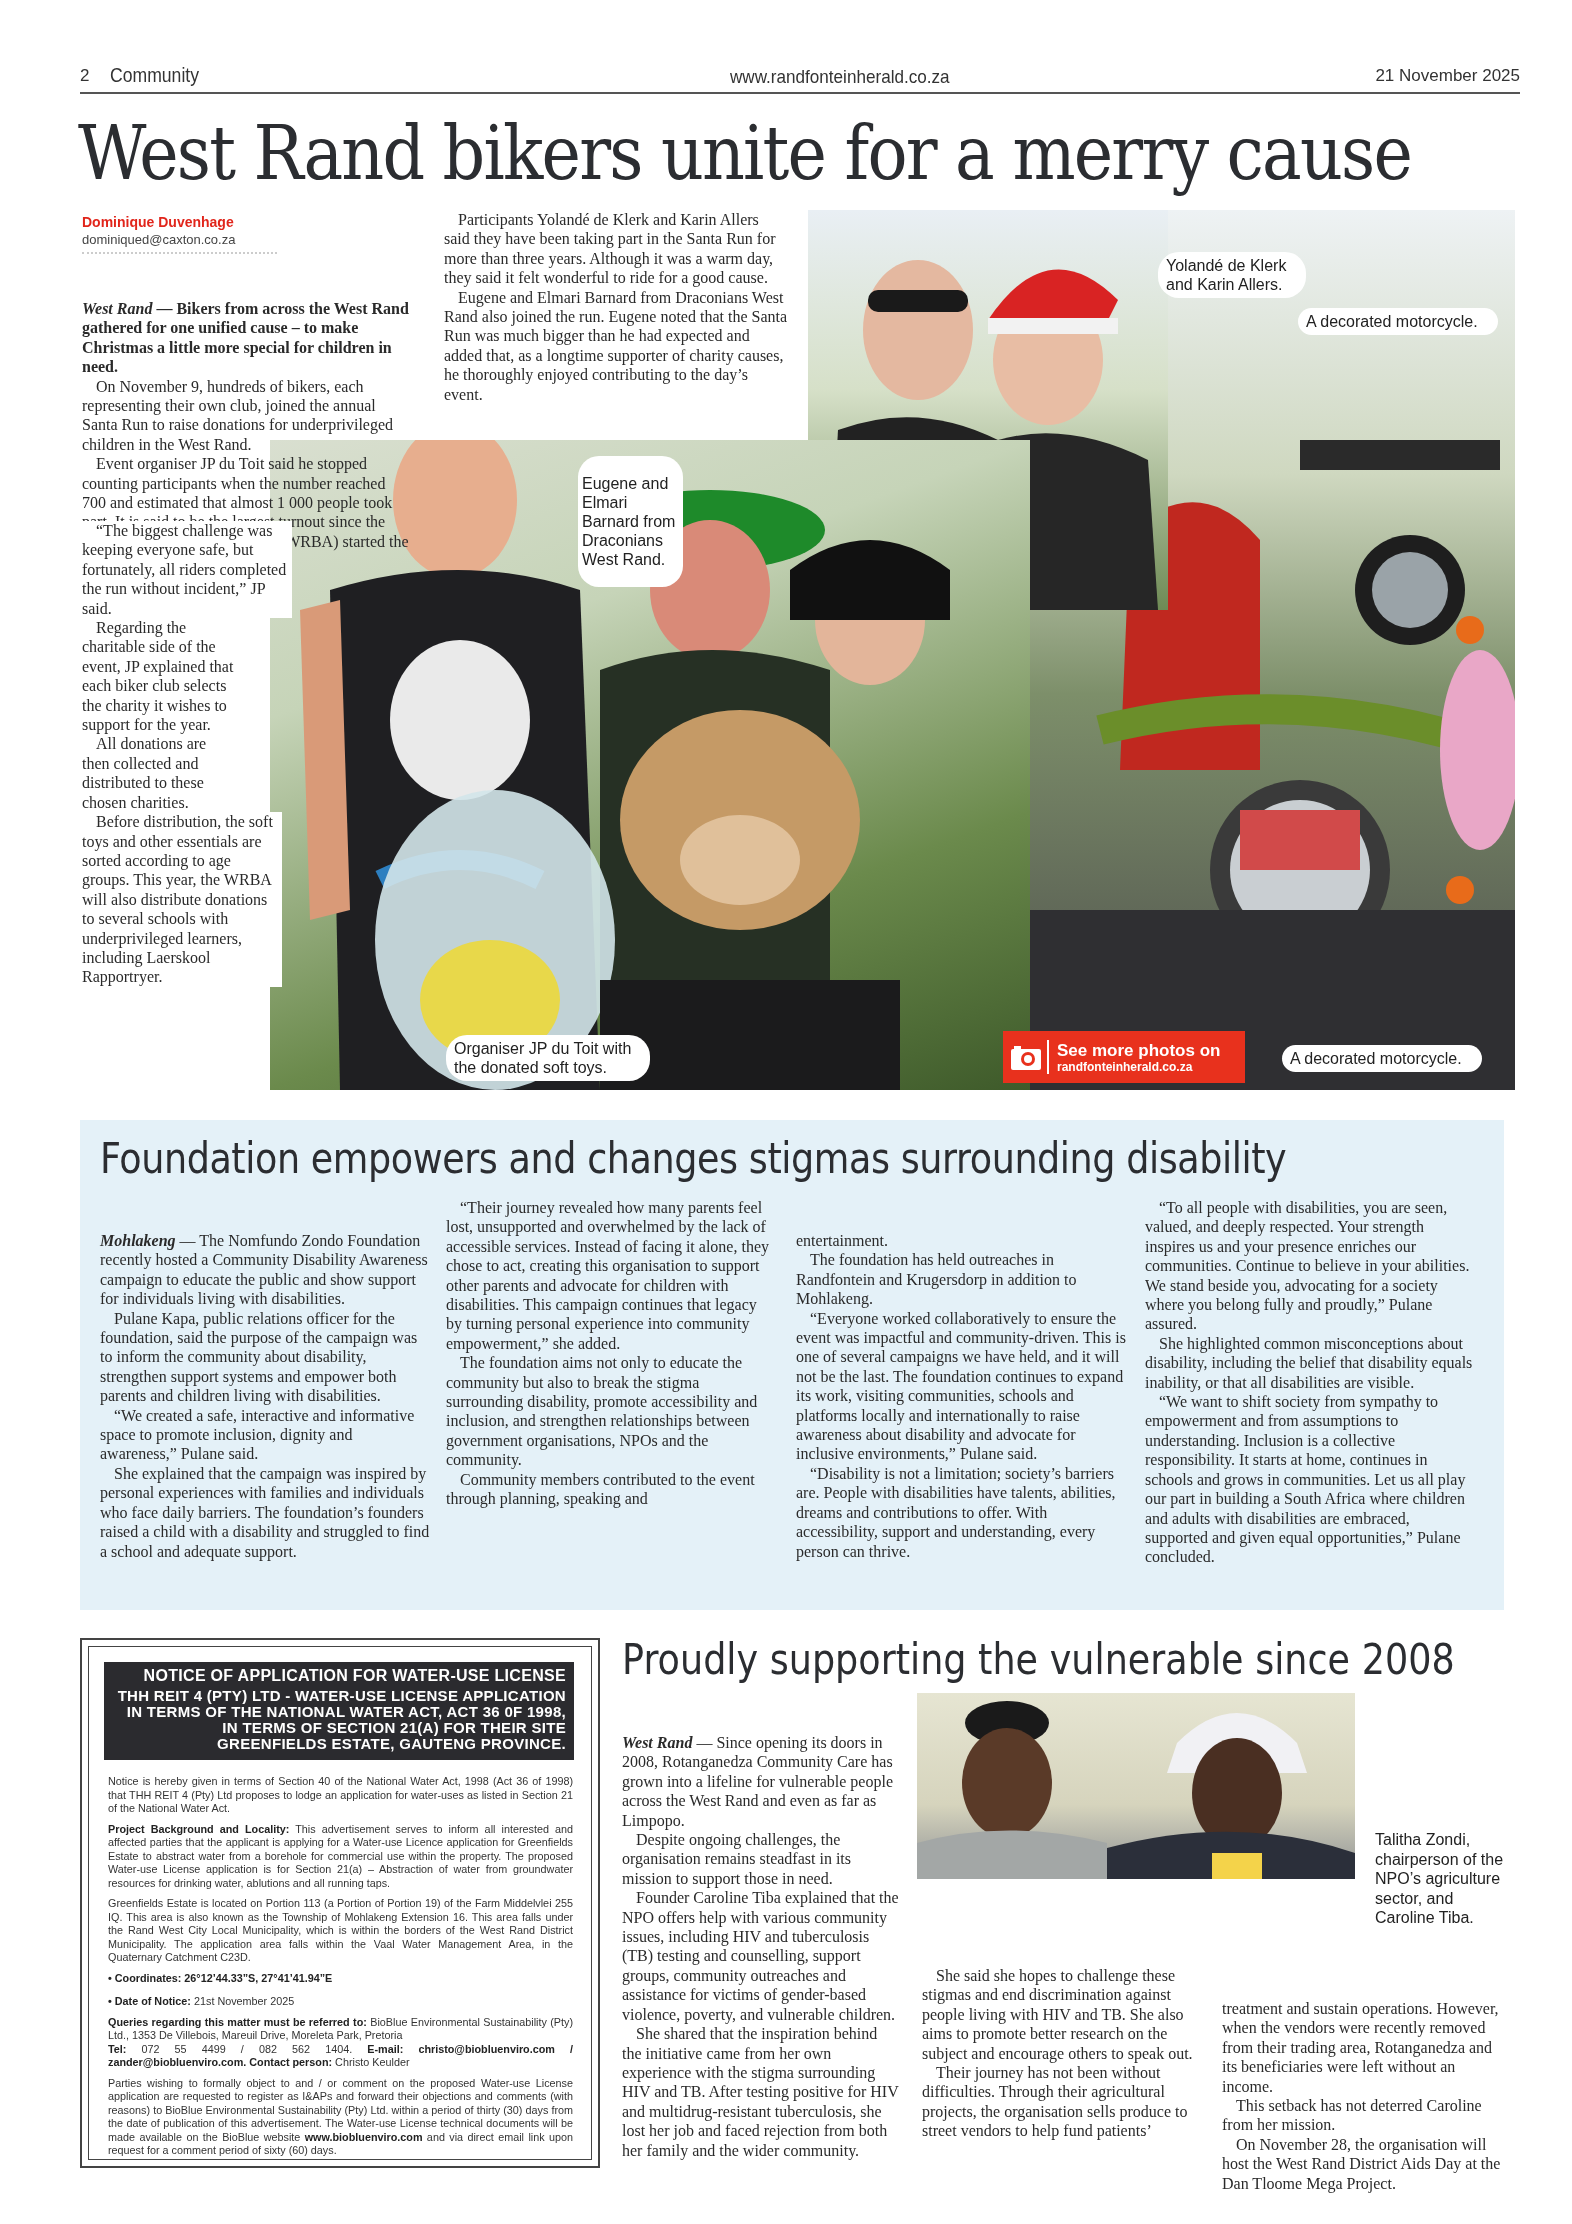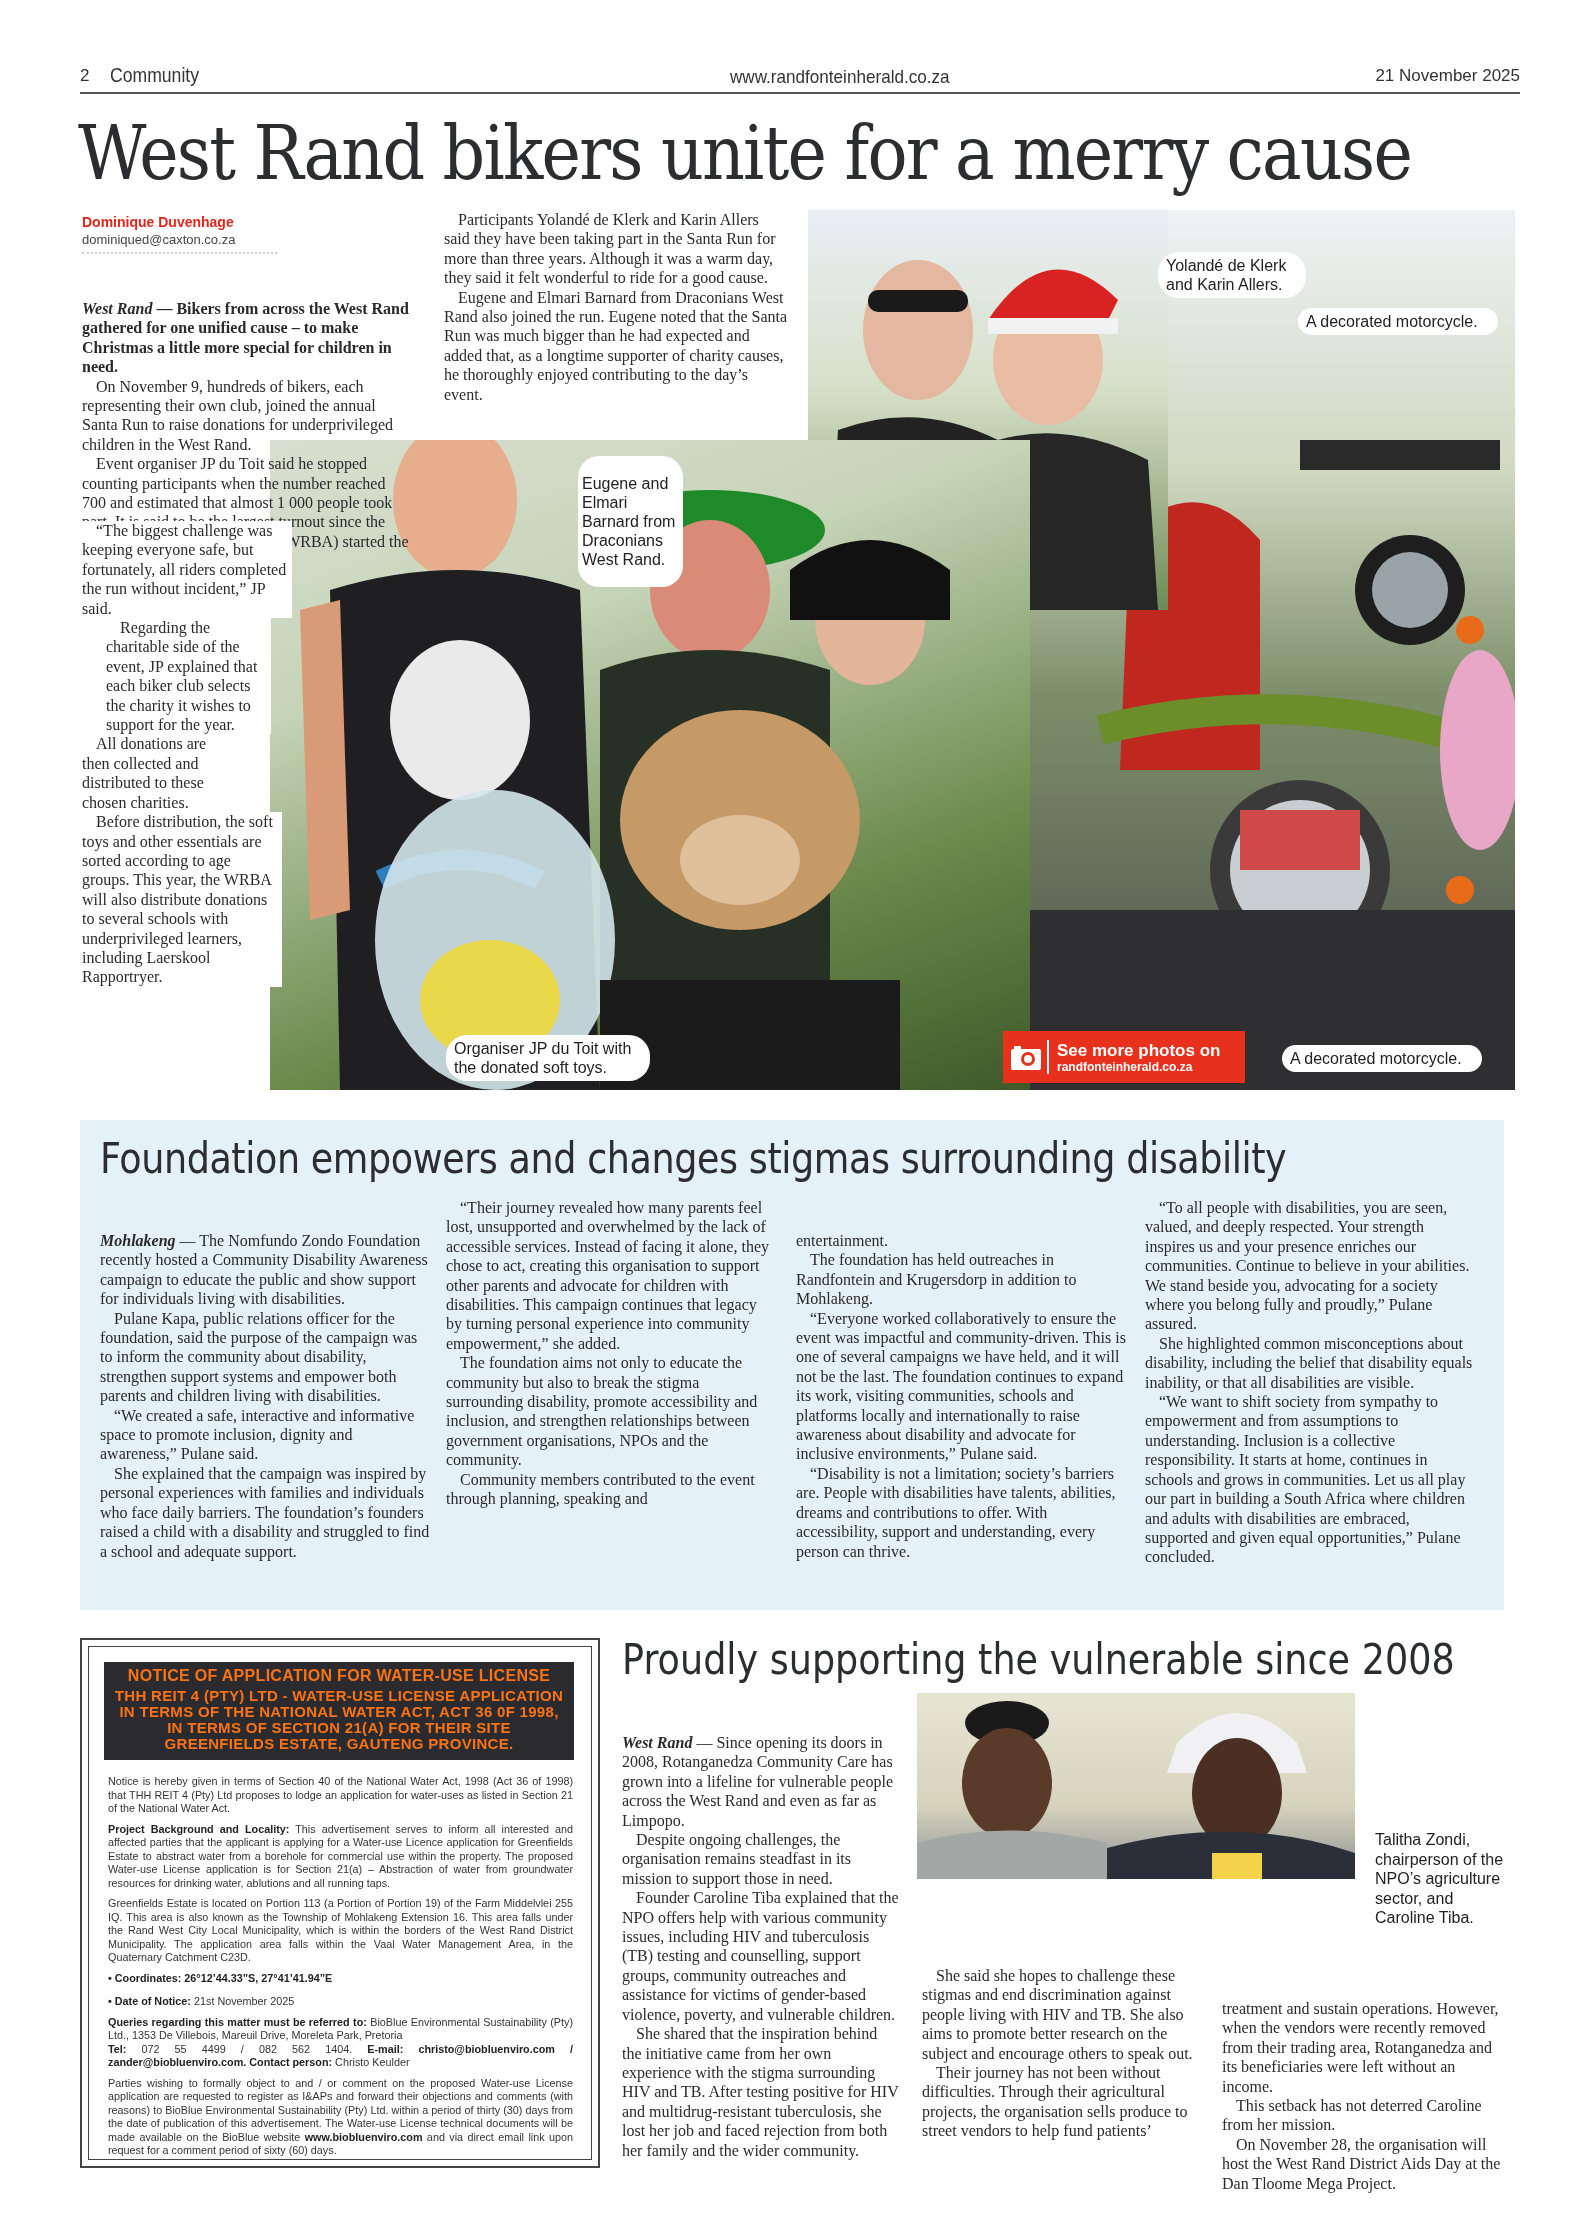--- a/index.html
+++ b/index.html
@@ -44,21 +44,21 @@
   .see-more .t2 { font: bold 12px "Liberation Sans", sans-serif; }
 
   
   .bluebox { left: 80px; top: 1120px; width: 1424px; height: 490px; background: #e4f1f8; }
   .headline2 { left: 100px; top: 1134px; font: 42px "DejaVu Sans", sans-serif; color: #2b2d31; letter-spacing: -0.5px; transform: scaleX(0.87); transform-origin: left; white-space: nowrap; }
   .s2c { top: 1198px; width: 330px; }
 
   
   .notice { left: 80px; top: 1638px; width: 520px; height: 530px; border: 2px solid #444; }
   .notice-inner { position: absolute; left: 6px; top: 6px; right: 6px; bottom: 6px; border: 1px solid #444; }
-  .notice-head { position: absolute; left: 22px; top: 22px; width: 470px; background: #2b2b2f; color: #f97316; text-align: center; padding: 6px 8px 8px; font: bold 15px "Liberation Sans", sans-serif; line-height: 16px; letter-spacing: 0.3px; }
+  .notice-head { position: absolute; left: 22px; top: 22px; width: 470px; background: #2b2b2f; color: #ffffff; text-align: right; padding: 6px 8px 8px; font: bold 15px "Liberation Sans", sans-serif; line-height: 16px; letter-spacing: 0.3px; }
   .notice-head .h1 { font-size: 16px; margin-bottom: 4px; }
   .notice-body { position: absolute; left: 26px; top: 135px; width: 465px; font: 10.8px "Liberation Sans", sans-serif; line-height: 13.5px; color: #333; text-align: justify; }
   .notice-body p { margin-bottom: 7px; }
   .notice-body b { color: #222; }
 
   
   .headline3 { left: 622px; top: 1635px; font: 42px "DejaVu Sans", sans-serif; color: #2b2d31; transform: scaleX(0.87); transform-origin: left; white-space: nowrap; }
   .s3c1 { left: 622px; top: 1700px; width: 278px; }
   .ph-ladies { left: 917px; top: 1693px; width: 438px; height: 186px; background: linear-gradient(180deg,#e6e5d2 0%,#d6d4bd 60%,#8e9194 100%); }
   .cap3 { left: 1375px; top: 1830px; width: 130px; font: 16px "Liberation Sans", sans-serif; line-height: 19.5px; color: #222; }
@@ -134,21 +134,21 @@
   </svg>
 </div>
 
 <div class="abs body-text s1c1">
   <p class="first lead-b"><span class="dateline">West Rand</span><span> — Bikers from across the West Rand gathered for one unified cause – to make Christmas a little more special for children in need.</span></p>
   <p>On November 9, hundreds of bikers, each representing their own club, joined the annual Santa Run to raise donations for underprivileged children in the West Rand.</p>
   <p>Event organiser JP du Toit said he stopped counting participants when the number reached 700 and estimated that almost 1 000 people took part. It is said to be the largest turnout since the West Rand Bikers Association (WRBA) started the Santa Run.</p>
 </div>
 <div class="abs body-text" style="left:82px; top:521px; width:330px;">
   <p style="width:210px; background:#fff;">“The biggest challenge was keeping everyone safe, but fortunately, all riders completed the run without incident,” JP said.</p>
-  <p style="width:165px; background:#fff;margin-left:24px;">Regarding the charitable side of the event, JP explained that each biker club selects the charity it wishes to support for the year.</p>
+  <p style="width:165px; background:#fff;">Regarding the charitable side of the event, JP explained that each biker club selects the charity it wishes to support for the year.</p>
   <p style="width:130px; background:#fff;">All donations are then collected and distributed to these chosen charities.</p>
   <p style="width:200px; background:#fff;">Before distribution, the soft toys and other essentials are sorted according to age groups. This year, the WRBA will also distribute donations to several schools with underprivileged learners, including Laerskool Rapportryer.</p>
 </div>
 <div class="abs body-text s1c2" style="background:#fff; width:344px;">
   <p>Participants Yolandé de Klerk and Karin Allers said they have been taking part in the Santa Run for more than three years. Although it was a warm day, they said it felt wonderful to ride for a good cause.</p>
   <p>Eugene and Elmari Barnard from Draconians West Rand also joined the run. Eugene noted that the Santa Run was much bigger than he had expected and added that, as a longtime supporter of charity causes, he thoroughly enjoyed contributing to the day’s event.</p>
 </div>
 
 <div class="cap" style="left:578px; top:456px; width:105px; padding:18px 4px; font-size:16px;">Eugene and Elmari Barnard from Draconians West Rand.</div>
 <div class="cap" style="left:1158px; top:252px; width:148px;">Yolandé de Klerk and Karin Allers.</div>

